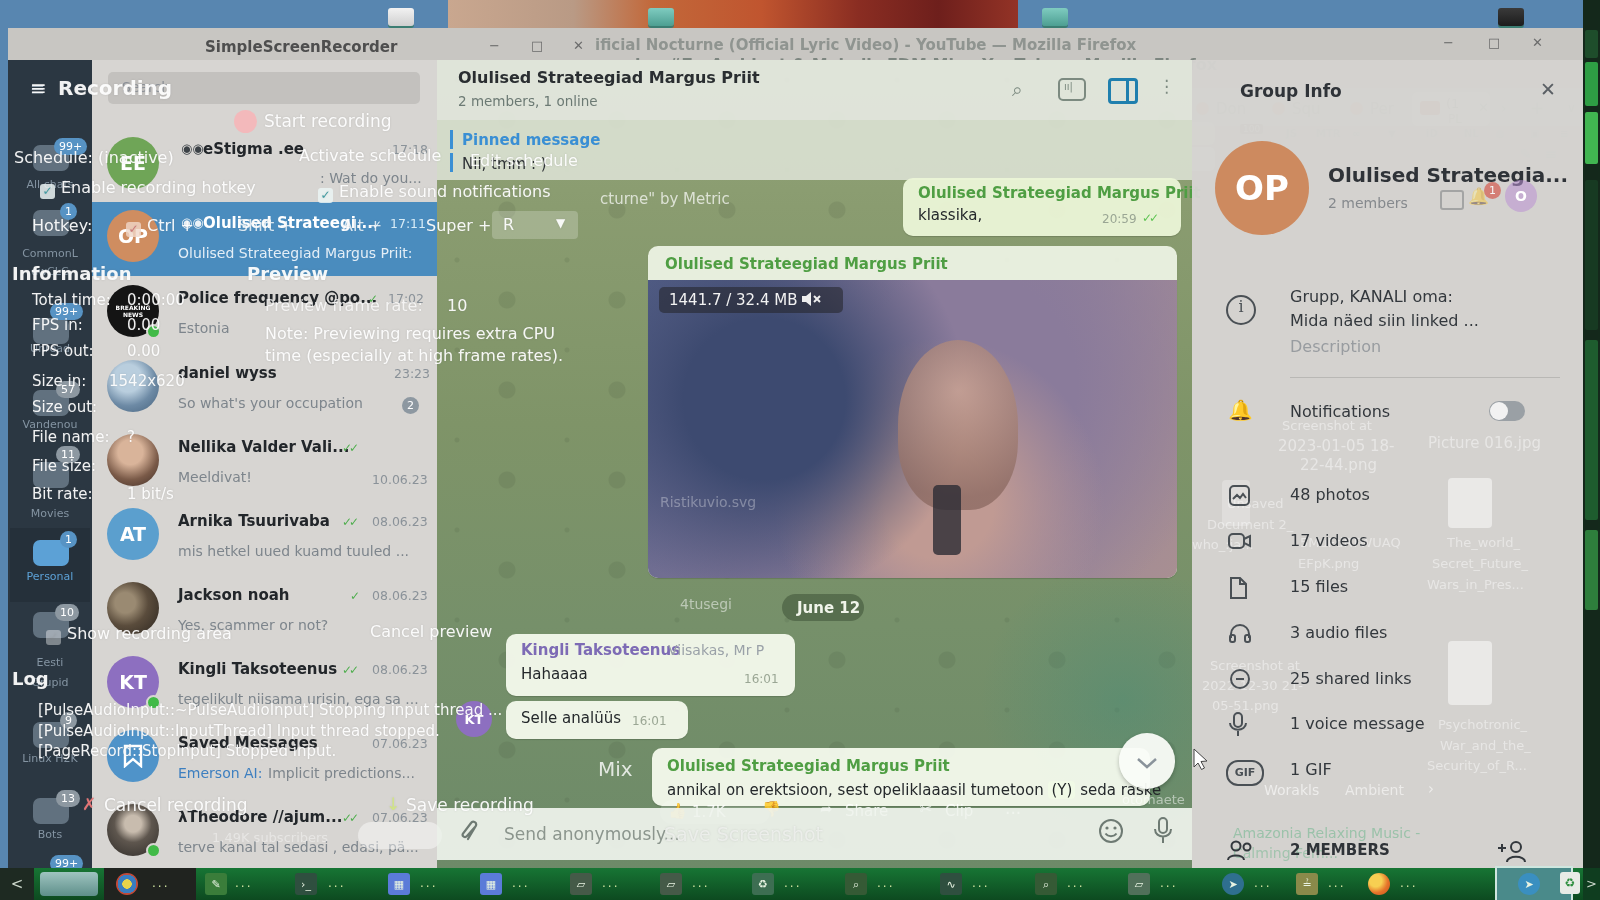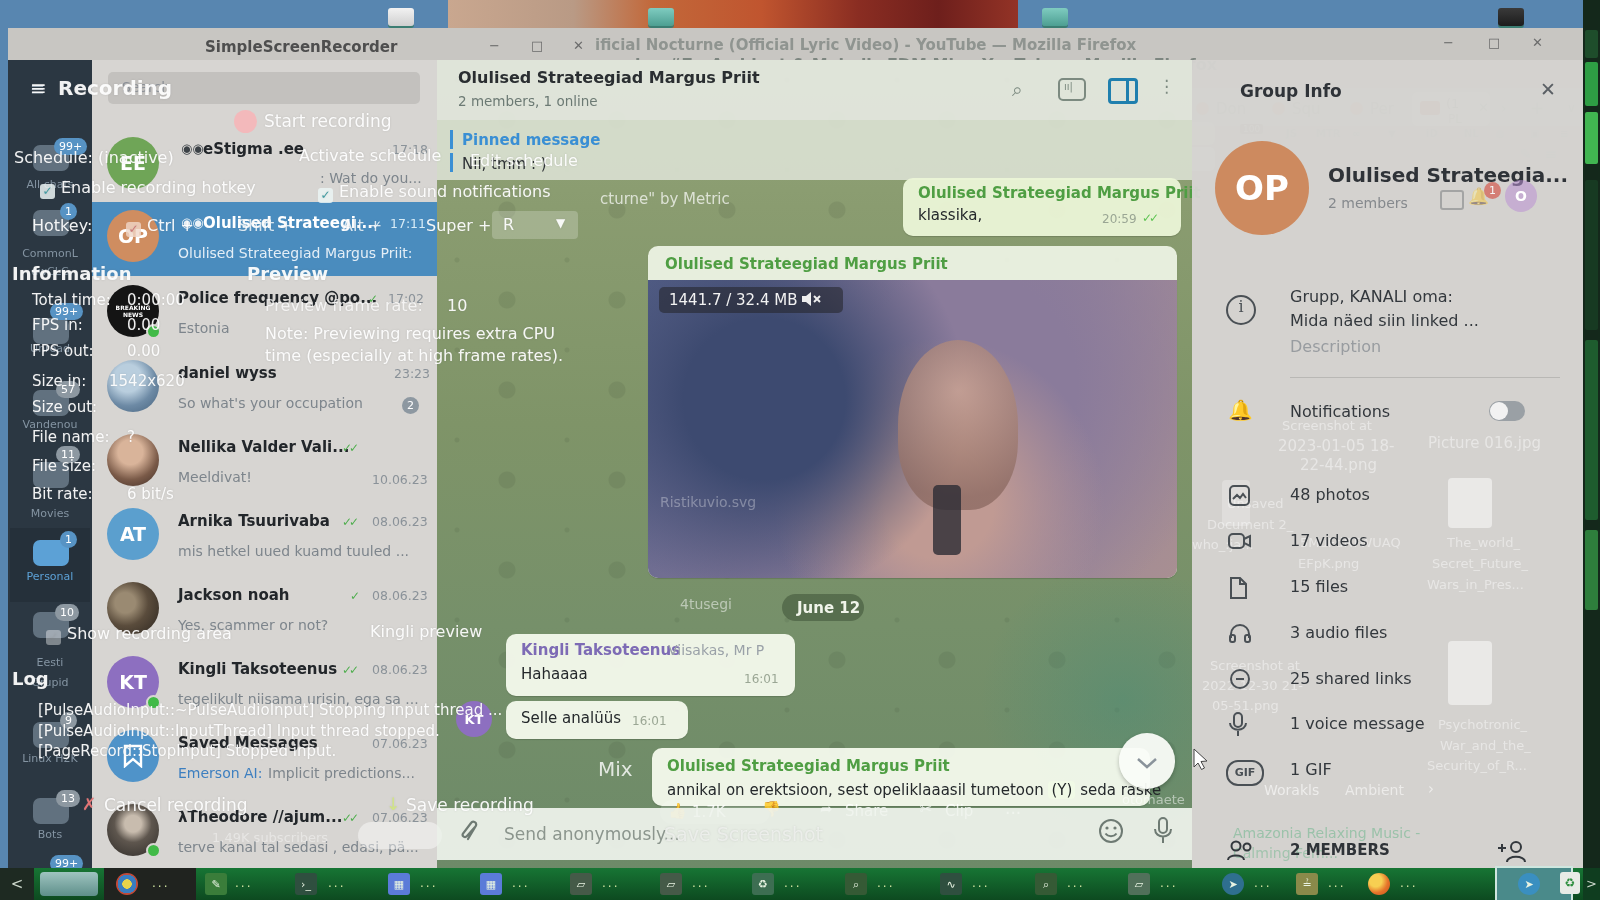--- a/index.html
+++ b/index.html
@@ -531,24 +531,24 @@
     <span class="ssr log" style="left:127px;top:316px;">0.00</span>
   <span class="ssr log" style="left:32px;top:342px;">FPS out:</span>
     <span class="ssr log" style="left:127px;top:342px;">0.00</span>
   <span class="ssr log" style="left:32px;top:372px;">Size in:</span>
     <span class="ssr log" style="left:109px;top:372px;">1542x620</span>
   <span class="ssr log" style="left:32px;top:398px;">Size out:</span>
   <span class="ssr log" style="left:32px;top:428px;">File name:</span>
     <span class="ssr log" style="left:127px;top:428px;">?</span>
   <span class="ssr log" style="left:32px;top:457px;">File size:</span>
   <span class="ssr log" style="left:32px;top:485px;">Bit rate:</span>
-    <span class="ssr log" style="left:127px;top:485px;">6 bit/s</span>
+    <span class="ssr log" style="left:127px;top:485px;">1 bit/s</span>
 
   <span class="ssr" style="left:46px;top:624px;"><i class="chk" style="background:rgba(255,255,255,.4);color:transparent;">✓</i><span>Show recording area</span></span>
-  <span class="ssr" style="left:370px;top:622px;">Kingli preview</span>
+  <span class="ssr" style="left:370px;top:622px;">Cancel preview</span>
   <span class="ssr h" style="left:12px;top:668px;">Log</span>
   <span class="ssr log" style="left:38px;top:701px;">[PulseAudioInput::~PulseAudioInput] Stopping input thread ...</span>
   <span class="ssr log" style="left:38px;top:722px;">[PulseAudioInput::InputThread] Input thread stopped.</span>
   <span class="ssr log" style="left:38px;top:742px;">[PageRecord::StopInput] Stopped input.</span>
   <span class="ssr" style="left:82px;top:794px;font-size:17px;color:rgba(235,120,120,.95);">✗</span>
   <span class="ssr" style="left:104px;top:795px;font-size:17px;">Cancel recording</span>
   <span class="ssr" style="left:386px;top:794px;font-size:17px;color:rgba(210,230,130,.95);">↓</span>
   <span class="ssr" style="left:406px;top:795px;font-size:17px;">Save recording</span>
 
   <div class="abs" id="taskbar"></div>

